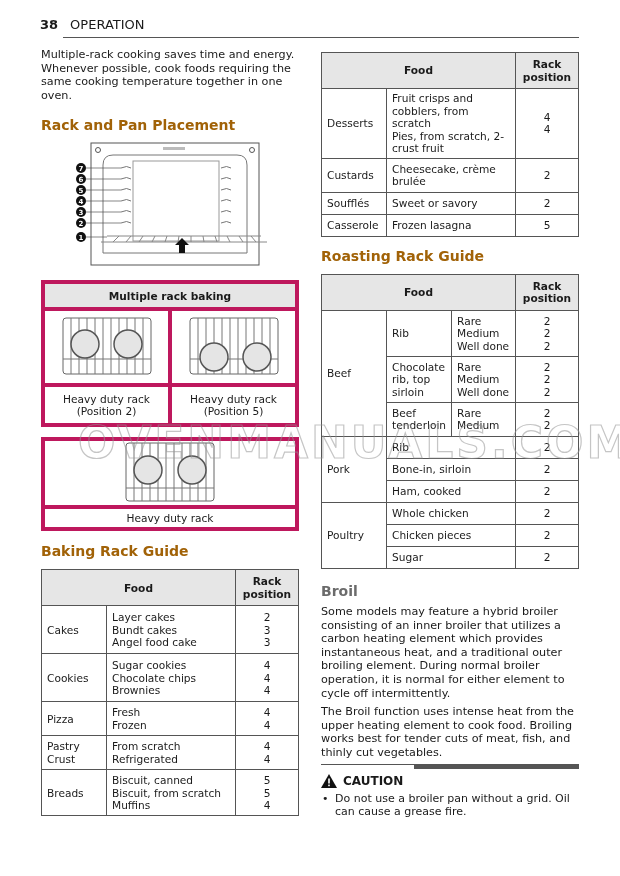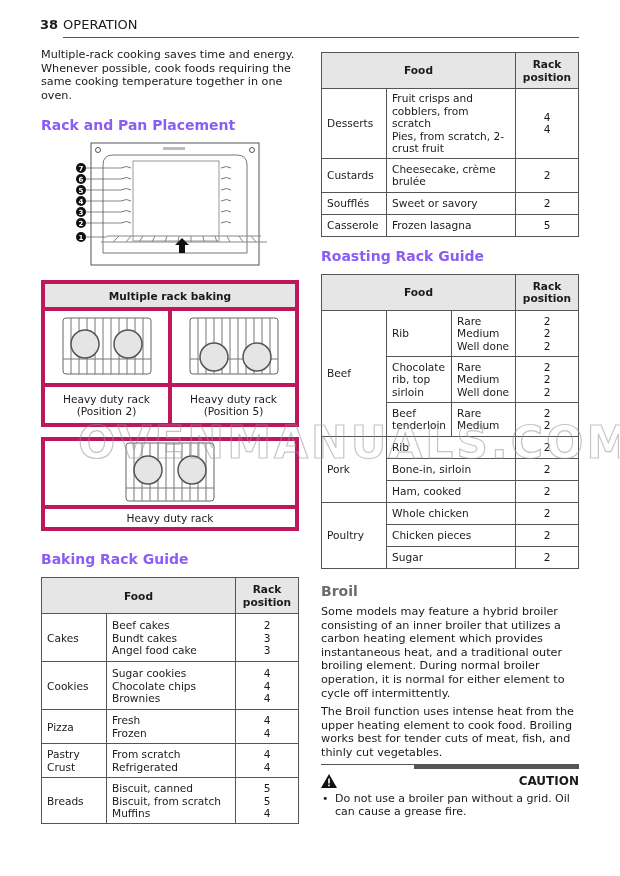--- a/index.html
+++ b/index.html
@@ -1,42 +1,42 @@
 <!DOCTYPE html>
 <html><head>
 <meta charset="utf-8">
 <style>
   html, body { margin: 0; padding: 0; background: #ffffff; }
   body { width: 620px; height: 876px; position: relative; overflow: hidden;
          font-family: "DejaVu Sans", "Liberation Sans", sans-serif; color: #1a1a1a; }
   .page-header { position: absolute; left: 40px; top: 17px; font-size: 13px; }
-  .page-header .num { font-weight: bold; margin-right: 5px; }
+  .page-header .num { font-weight: bold; margin-right: 12px; }
   .header-rule { position: absolute; left: 63px; top: 37px; width: 516px; height: 1px; background: #555; }
 
   .col-left { position: absolute; left: 41px; top: 48px; width: 258px; }
   .col-right { position: absolute; left: 321px; top: 52px; width: 258px; }
 
   p.body { font-size: 11.2px; line-height: 13.6px; margin: 0; }
-  h2 { font-size: 14px; font-weight: bold; margin: 0; color: #8b5cf6; }
+  h2 { font-size: 14px; font-weight: bold; margin: 0; color: #a16207; }
 
   table.guide { border-collapse: collapse; width: 100%; font-size: 10.6px; line-height: 12.6px; }
   table.guide th, table.guide td { border: 1px solid #555; padding: 3px 5px; vertical-align: middle; }
   table.guide th { background: #e6e6e6; font-weight: bold; text-align: center; }
   table.guide td.pos { text-align: center; }
 
   .diag-table { border-collapse: collapse; width: 100%; font-size: 10.6px; }
   .diag-table th, .diag-table td { border: 4px solid #be185d; text-align: center; }
   .diag-table th { background: #e6e6e6; height: 21px; font-weight: bold; }
 
   .broil-title { color: #6b6b6b; font-size: 14px; font-weight: bold; }
 
   .caution-bar { position: relative; height: 6px; margin-top: 4px; }
   .caution-bar .thin { position: absolute; left: 0; top: 0; width: 100%; height: 1px; background: #555; }
   .caution-bar .thick { position: absolute; right: 0; top: 0; width: 165px; height: 5px; background: #555; }
-  .caution-head { display: flex; align-items: center; font-weight: bold; font-size: 12px; margin-top: 4px; justify-content: space-between; }
+  .caution-head { display: flex; align-items: center; font-weight: bold; font-size: 12px; margin-top: 4px; }
   ul.caution { margin: 4px 0 0 0; padding: 0 0 0 14px; font-size: 11px; line-height: 13.6px; list-style: none; }
   ul.caution li { position: relative; margin-bottom: 6px; }
   ul.caution li::before { content: "•"; position: absolute; left: -13px; }
 
   .watermark { position: absolute; left: 78px; top: 417px; font-family: "DejaVu Sans", sans-serif;
                font-weight: bold; font-size: 44px; letter-spacing: 3px; color: transparent;
                -webkit-text-stroke: 1.2px rgba(150,150,150,0.55); pointer-events: none; white-space: nowrap; }
 </style>
 </head>
 <body>
@@ -197,32 +197,32 @@
         <circle cx="67" cy="28" r="14" fill="#e5e5e5" stroke="#555" stroke-width="1.5"></circle>
       </svg>
     </td>
         </tr>
     <tr style="height:22px">
           <td>Heavy duty rack</td>
         </tr>
   </tbody>
     </table>
 
-  <h2 style="margin-top:20px">Baking Rack Guide</h2>
+  <h2 style="margin-top:12px">Baking Rack Guide</h2>
 
   <table class="guide" style="margin-top:10px">
     <tbody>
         <tr style="height:36px">
       <th colspan="2">Food</th>
       <th style="width:52px">Rack position</th>
     </tr>
     <tr style="height:48px">
       <td style="width:54px">Cakes</td>
       <td>
-            <div>Beef cakes</div>
+            <div>Layer cakes</div>
             <div>Bundt cakes</div>
             <div>Angel food cake</div>
           </td>
       <td class="pos">
             <div>2</div>
             <div>3</div>
             <div>3</div>
           </td>
     </tr>
     <tr style="height:48px">

